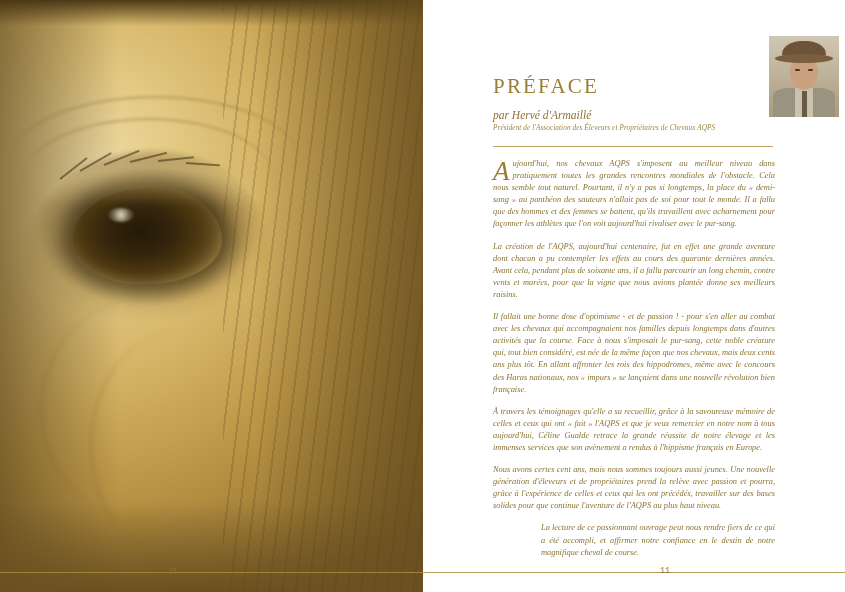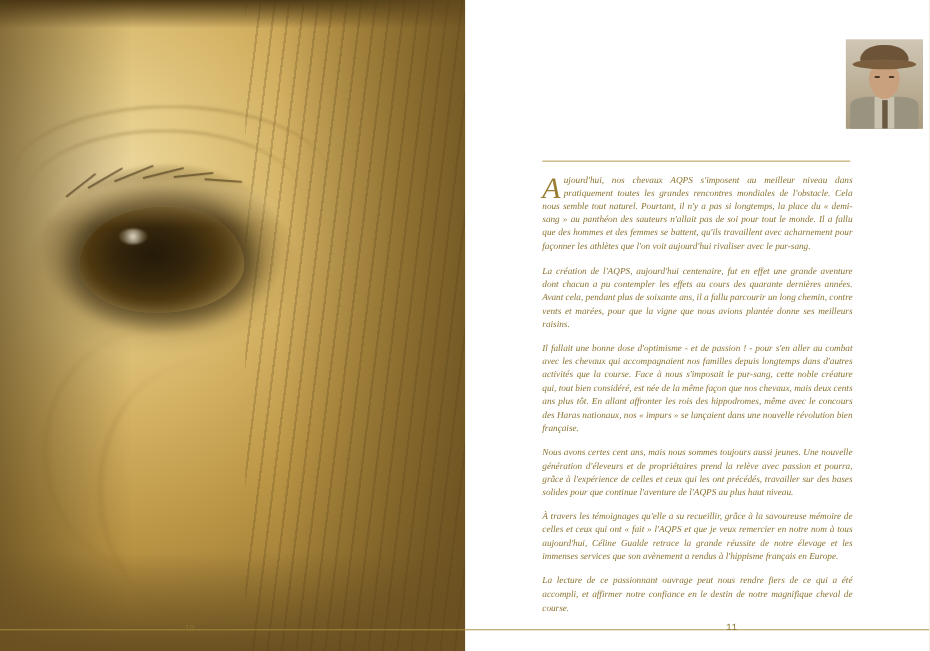--- a/index.html
+++ b/index.html
@@ -260,21 +260,21 @@
     color: #8a7230;
     font-family: "Liberation Serif", serif;
     font-style: italic;
     font-size: 8.4px;
     line-height: 12.1px;
     text-align: justify;
   }
   #body-copy p {
     margin: 0 0 10px 0;
   }
-  #body-copy p:last-child { margin-bottom: 0; }
+  #body-copy p:last-child { margin-bottom: 0; margin-left: 48px; }
 
   .dropcap {
     float: left;
     font-family: "Liberation Serif", serif;
     font-style: italic;
     font-size: 27px;
     line-height: 22px;
     color: #9a7e33;
     padding: 2px 3px 0 0;
   }
@@ -348,29 +348,34 @@
       <div class="portrait-body"></div>
       <div class="portrait-shirt"></div>
       <div class="portrait-tie"></div>
       <div class="portrait-face"></div>
       <div class="portrait-eye-l"></div>
       <div class="portrait-eye-r"></div>
       <div class="portrait-hat"></div>
       <div class="portrait-brim"></div>
     </div>
 
+    <div id="preface-block">
+      <h1 class="preface-title">PRÉFACE</h1>
+      <p class="byline">par Hervé d'Armaillé</p>
+      <p class="byline-role">Président de l'Association des Éleveurs et Propriétaires de Chevaux AQPS</p>
+    </div>
 
     <div class="title-rule"></div>
 
     <div id="body-copy">
       <p><span class="dropcap">A</span><span>ujourd'hui, nos chevaux AQPS s'imposent au meilleur niveau dans pratiquement toutes les grandes rencontres mondiales de l'obstacle. Cela nous semble tout naturel. Pourtant, il n'y a pas si longtemps, la place du « demi-sang » au panthéon des sauteurs n'allait pas de soi pour tout le monde. Il a fallu que des hommes et des femmes se battent, qu'ils travaillent avec acharnement pour façonner les athlètes que l'on voit aujourd'hui rivaliser avec le pur-sang.</span></p>
       <p>La création de l'AQPS, aujourd'hui centenaire, fut en effet une grande aventure dont chacun a pu contempler les effets au cours des quarante dernières années. Avant cela, pendant plus de soixante ans, il a fallu parcourir un long chemin, contre vents et marées, pour que la vigne que nous avions plantée donne ses meilleurs raisins.</p>
       <p>Il fallait une bonne dose d'optimisme - et de passion ! - pour s'en aller au combat avec les chevaux qui accompagnaient nos familles depuis longtemps dans d'autres activités que la course. Face à nous s'imposait le pur-sang, cette noble créature qui, tout bien considéré, est née de la même façon que nos chevaux, mais deux cents ans plus tôt. En allant affronter les rois des hippodromes, même avec le concours des Haras nationaux, nos « impurs » se lançaient dans une nouvelle révolution bien française.</p>
+      <p>À travers les témoignages qu'elle a su recueillir, grâce à la savoureuse mémoire de celles et ceux qui ont « fait » l'AQPS et que je veux remercier en notre nom à tous aujourd'hui, Céline Gualde retrace la grande réussite de notre élevage et les immenses services que son avènement a rendus à l'hippisme français en Europe.</p>
       <p>Nous avons certes cent ans, mais nous sommes toujours aussi jeunes. Une nouvelle génération d'éleveurs et de propriétaires prend la relève avec passion et pourra, grâce à l'expérience de celles et ceux qui les ont précédés, travailler sur des bases solides pour que continue l'aventure de l'AQPS au plus haut niveau.</p>
-      <p>À travers les témoignages qu'elle a su recueillir, grâce à la savoureuse mémoire de celles et ceux qui ont « fait » l'AQPS et que je veux remercier en notre nom à tous aujourd'hui, Céline Gualde retrace la grande réussite de notre élevage et les immenses services que son avènement a rendus à l'hippisme français en Europe.</p>
       <p>La lecture de ce passionnant ouvrage peut nous rendre fiers de ce qui a été accompli, et affirmer notre confiance en le destin de notre magnifique cheval de course.</p>
     </div>
   </div>
 
   <div class="footer-rule-left"></div>
   <div class="footer-rule-right2"></div>
   <div class="folio folio-left">10</div>
   <div class="folio folio-right">11</div>
 
 </div>

